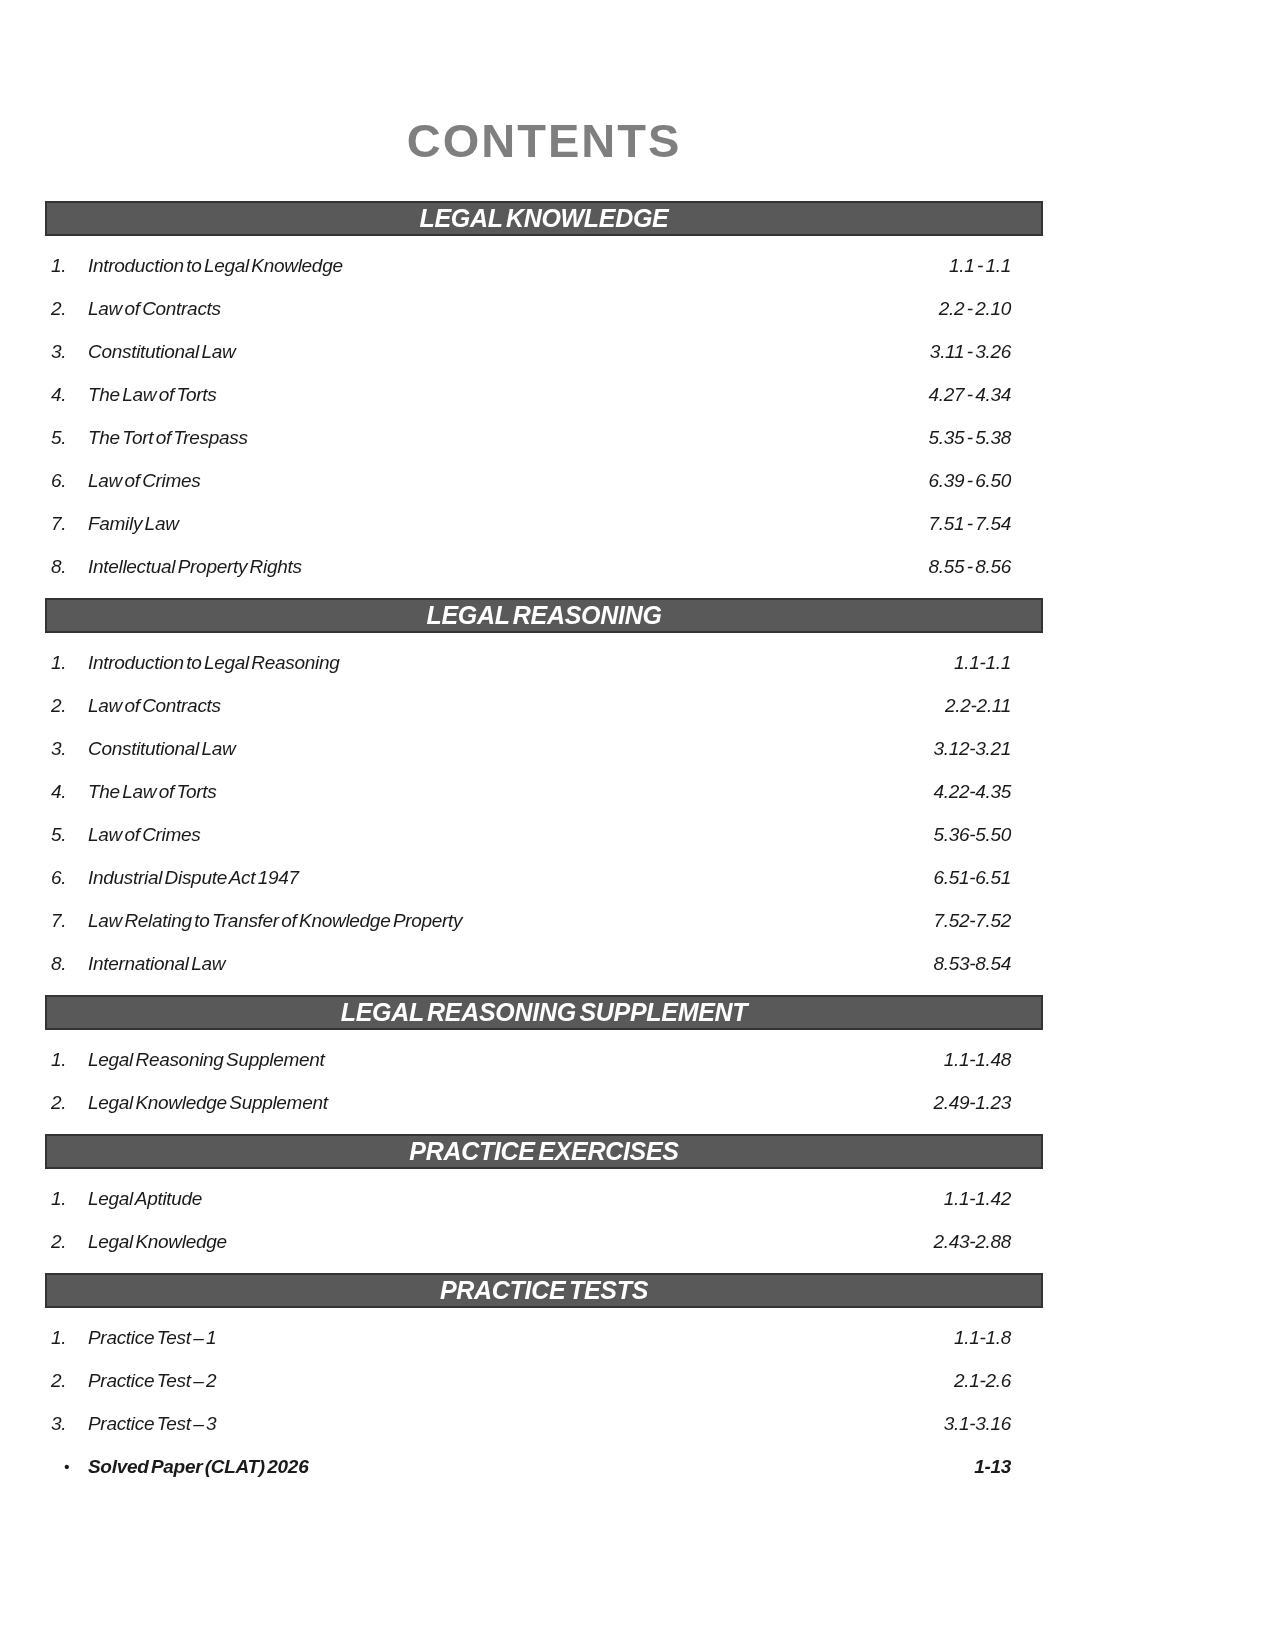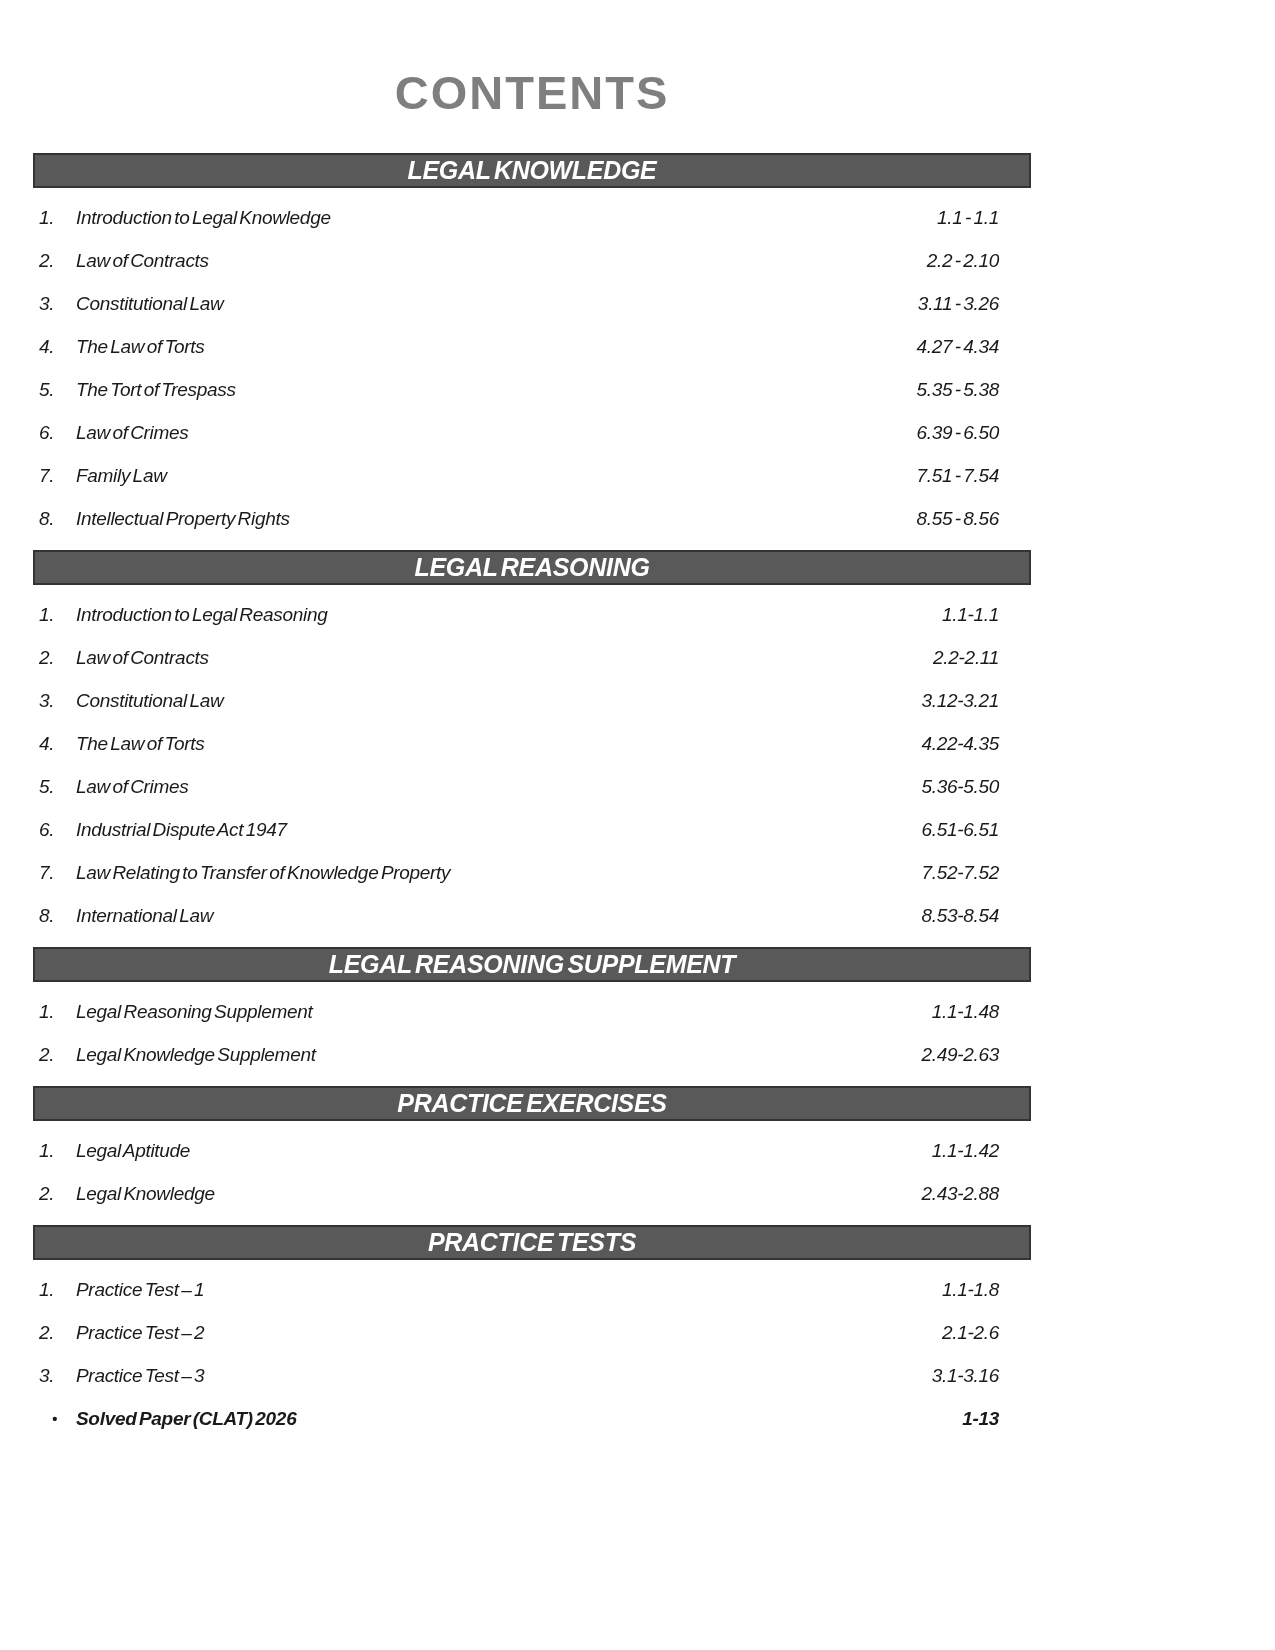--- a/index.html
+++ b/index.html
@@ -11,21 +11,22 @@
     width: 1275px;
     height: 1650px;
     font-family: "Liberation Sans", sans-serif;
     color: #1a1a1a;
     overflow: hidden;
   }
   .page {
     box-sizing: border-box;
     width: 1064px;
     height: 1650px;
-    padding-top: 64px;
+    padding-top: 112px;
+    margin-left: 12px;
   }
   .doc-title {
     text-align: center;
     font-size: 47px;
     line-height: 58px;
     font-weight: bold;
     letter-spacing: 2px;
     color: var(--title-color, #7f7f7f);
     margin: 0 0 31px 0;
   }
@@ -209,21 +210,21 @@
     <div>
   <div class="row">
     <span class="num">1.</span>
     <span class="label">Legal Reasoning Supplement</span>
     <span class="pages">1.1-1.48</span>
   </div>
 
   <div class="row">
     <span class="num">2.</span>
     <span class="label">Legal Knowledge Supplement</span>
-    <span class="pages">2.49-2.63</span>
+    <span class="pages">2.49-1.23</span>
   </div>
 </div>
   </section>
 
   <section>
     <div class="section-bar">
       <span class="bar-label">PRACTICE EXERCISES</span>
     </div>
     <div>
   <div class="row">

